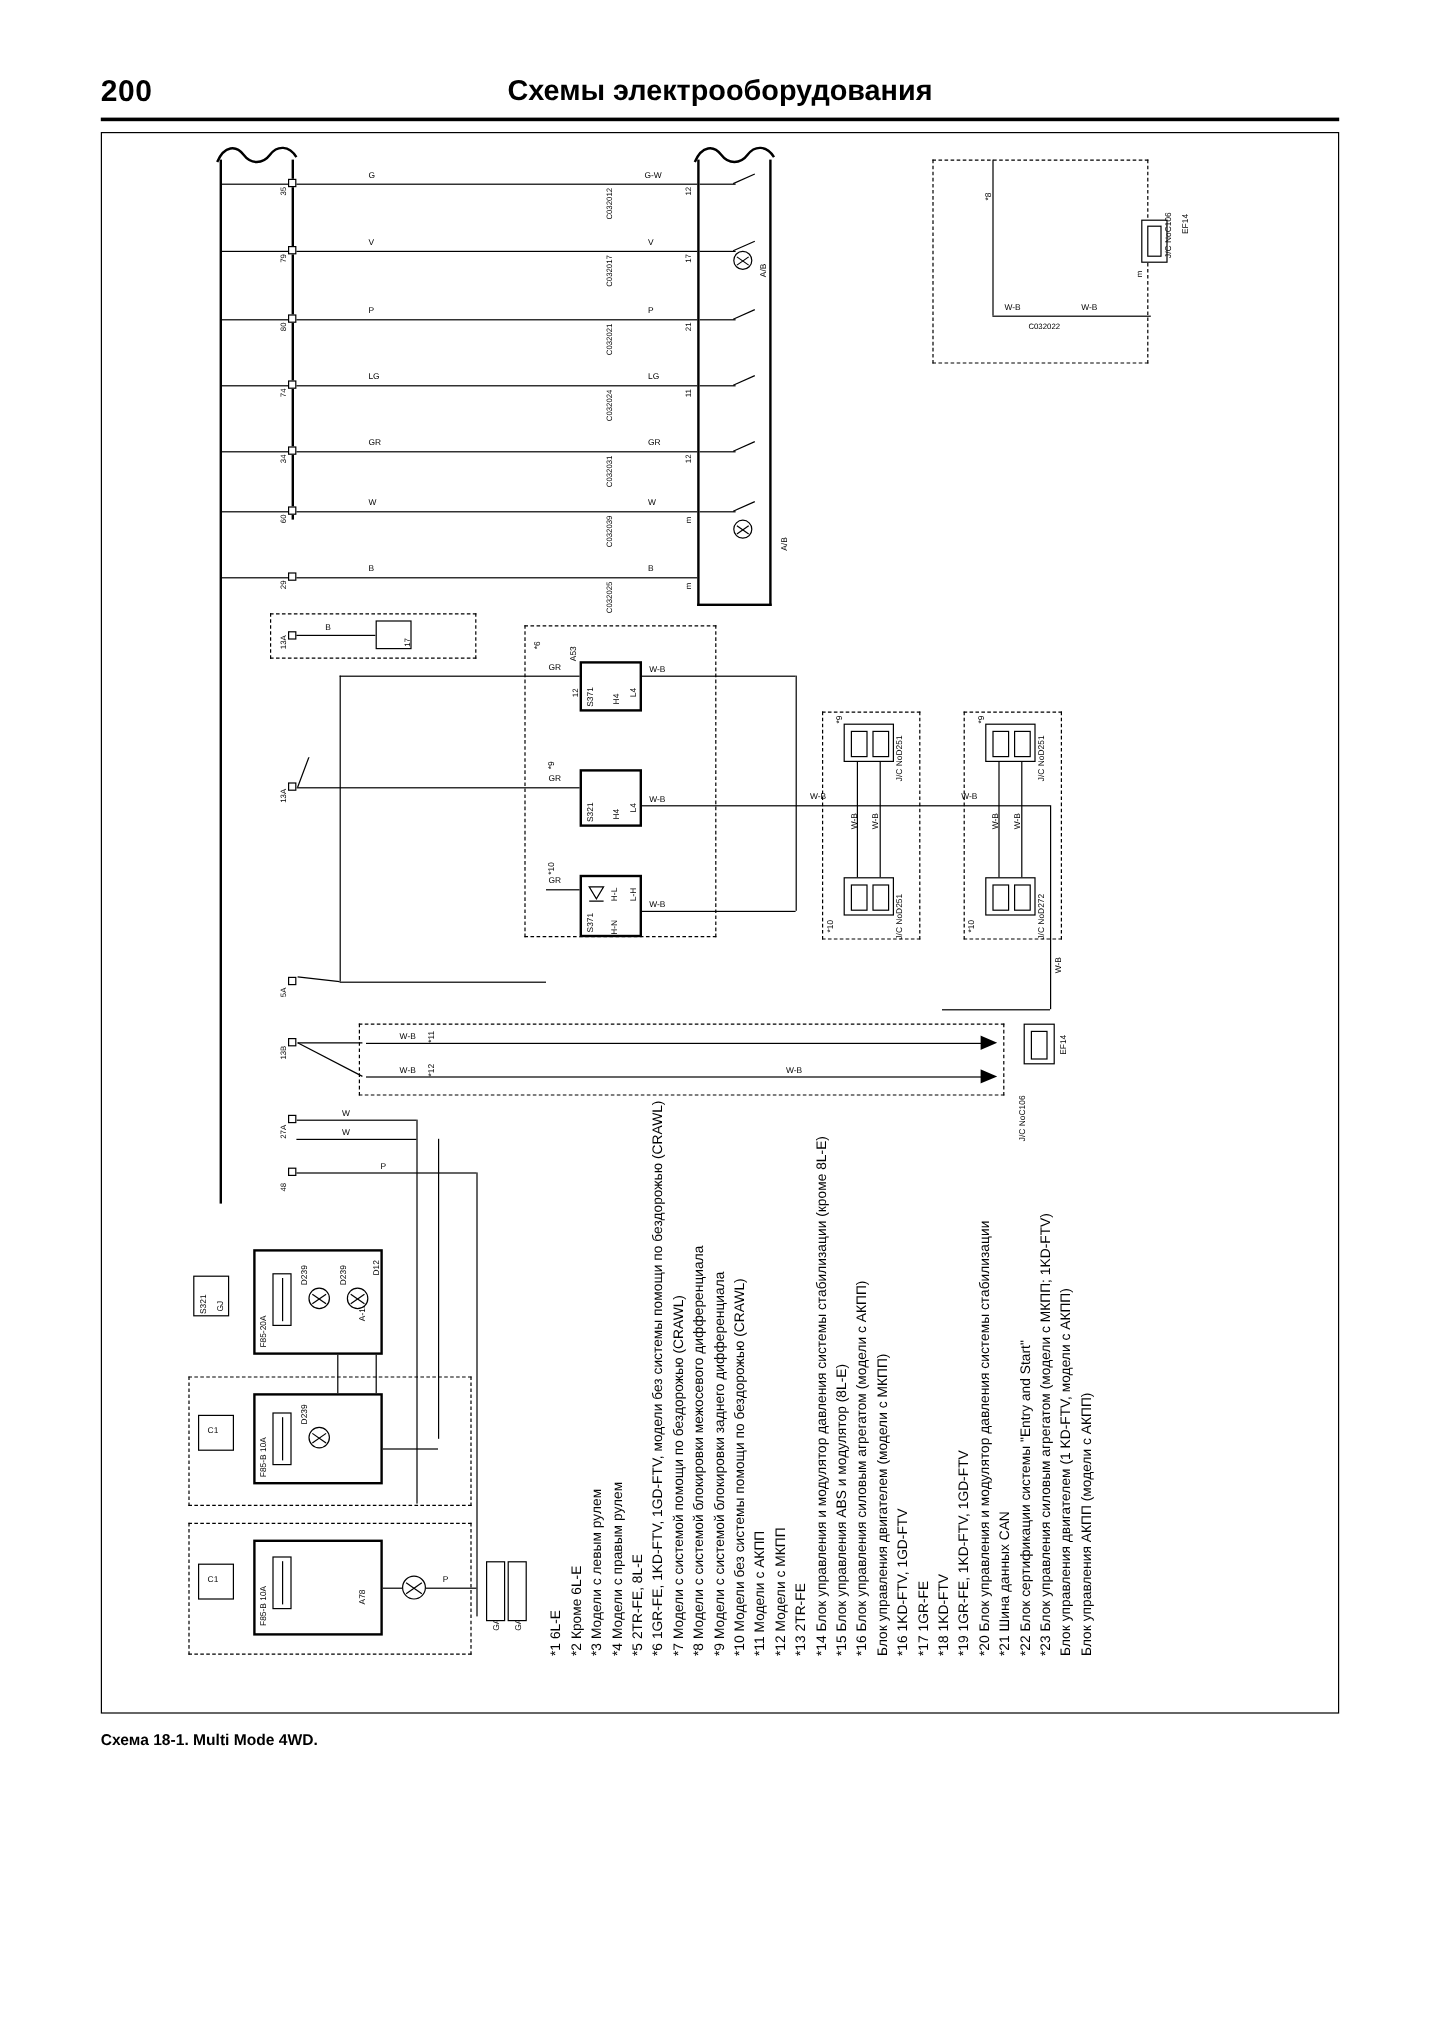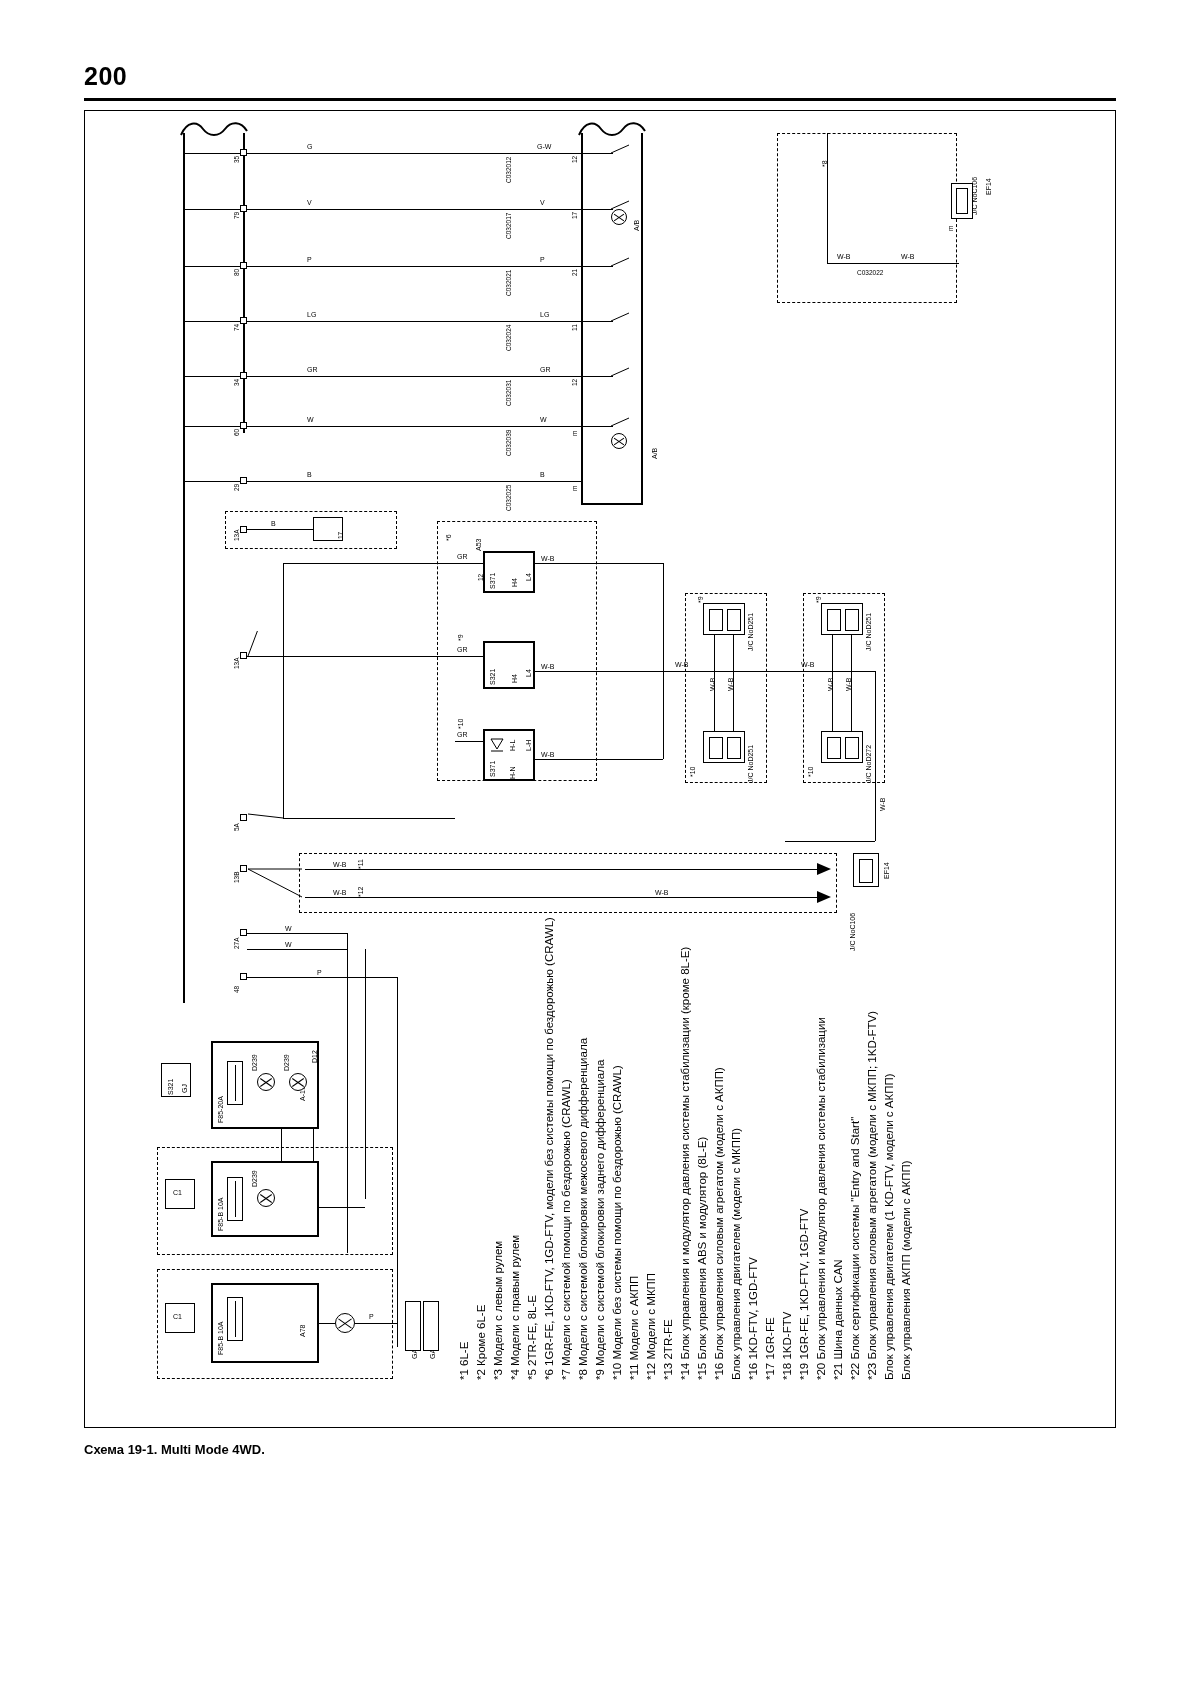--- a/index.html
+++ b/index.html
@@ -189,20 +189,21 @@
   }
   
   .squiggle { position: absolute; }
 </style>
 </head>
 <body>
 
 <div class="page">
 
   <div class="page-number">200</div>
+  <div class="page-title">Схемы электрооборудования</div>
   <div class="header-rule"></div>
 
   <div class="diagram-frame">
 
     <div class="ln v2" style="left:98px; top:22px; width:2px; height:870px;"></div>
     <div class="ln v2" style="left:158px; top:22px; width:2px; height:300px;"></div>
     <svg class="squiggle" style="left:92px; top:8px;" width="80" height="20">
       <path d="M4,16 C10,2 20,2 26,10 C32,18 42,18 48,10 C54,2 64,2 70,12" stroke="#000" fill="none" stroke-width="2"></path>
     </svg>
 
@@ -519,15 +520,15 @@
     <div class="legend-item" style="left:323px;">*18 1KD-FTV</div>
     <div class="legend-item" style="left:340px;">*19 1GR-FE, 1KD-FTV, 1GD-FTV</div>
     <div class="legend-item" style="left:357px;">*20 Блок управления и модулятор давления системы стабилизации</div>
     <div class="legend-item" style="left:374px;">*21 Шина данных CAN</div>
     <div class="legend-item" style="left:391px;">*22 Блок сертификации системы "Entry and Start"</div>
     <div class="legend-item" style="left:408px;">*23 Блок управления силовым агрегатом (модели с МКПП; 1KD-FTV)</div>
     <div class="legend-item" style="left:425px;">Блок управления двигателем (1 KD-FTV, модели с АКПП)</div>
     <div class="legend-item" style="left:442px;">Блок управления АКПП (модели с АКПП)</div>
   </div>
 
-  <div class="caption">Схема 19-1. Multi Mode 4WD.</div>
+  <div class="caption">Схема 18-1. Multi Mode 4WD.</div>
 
 </div>
 
 </body></html>

